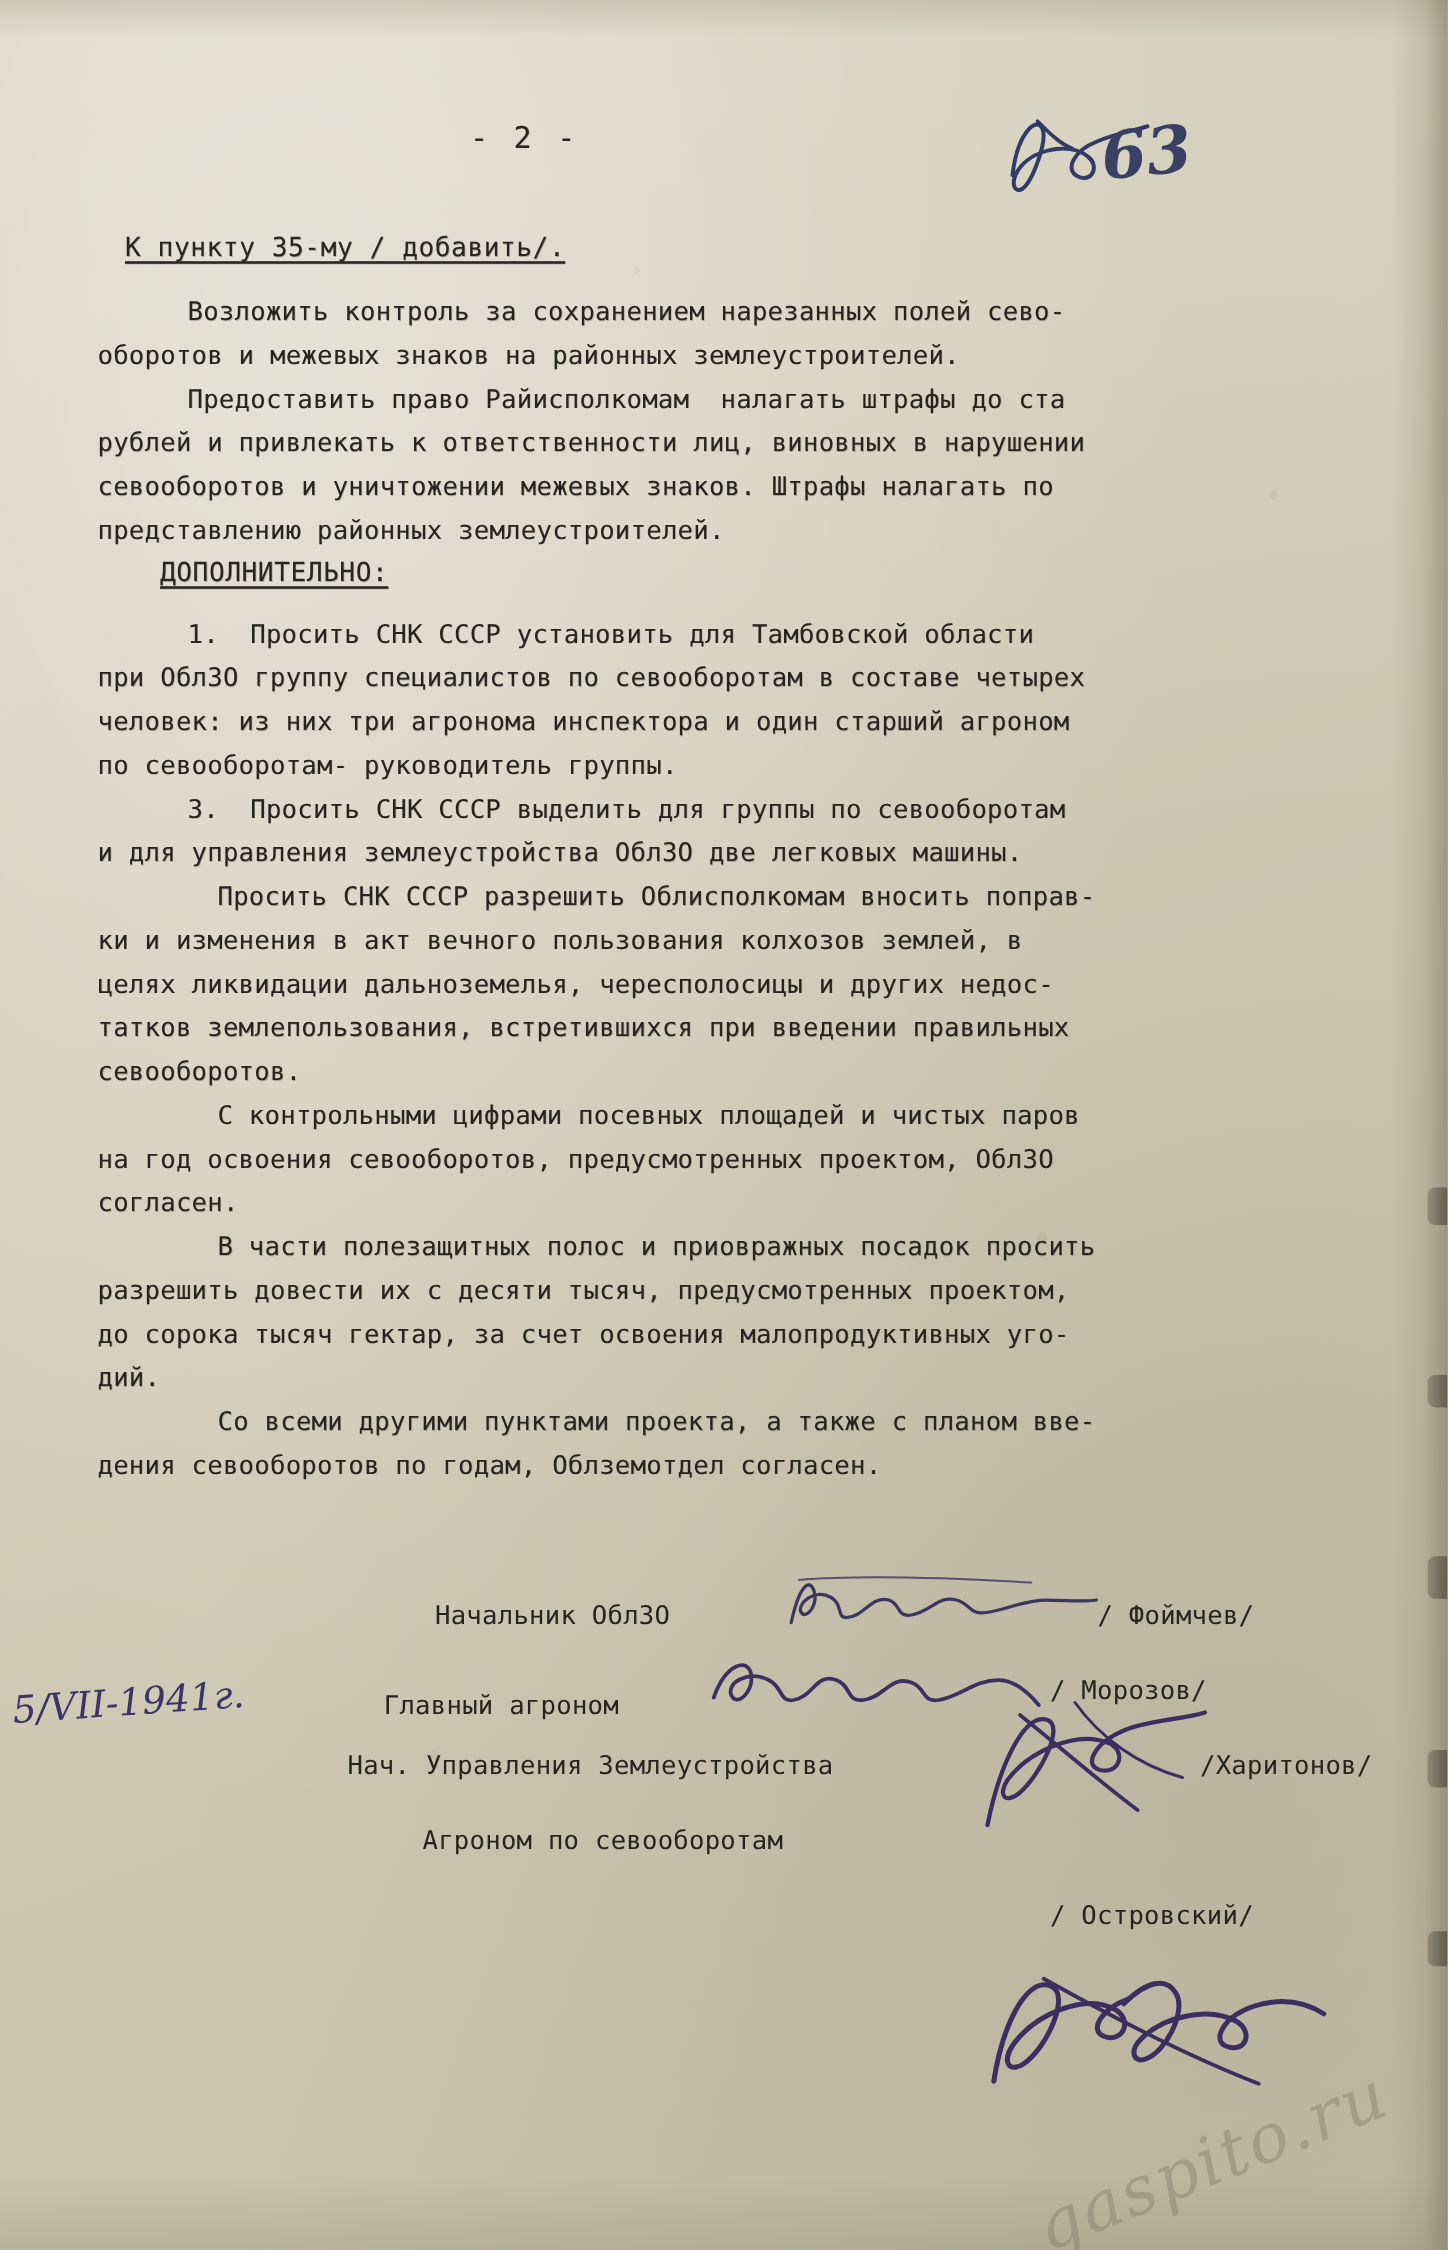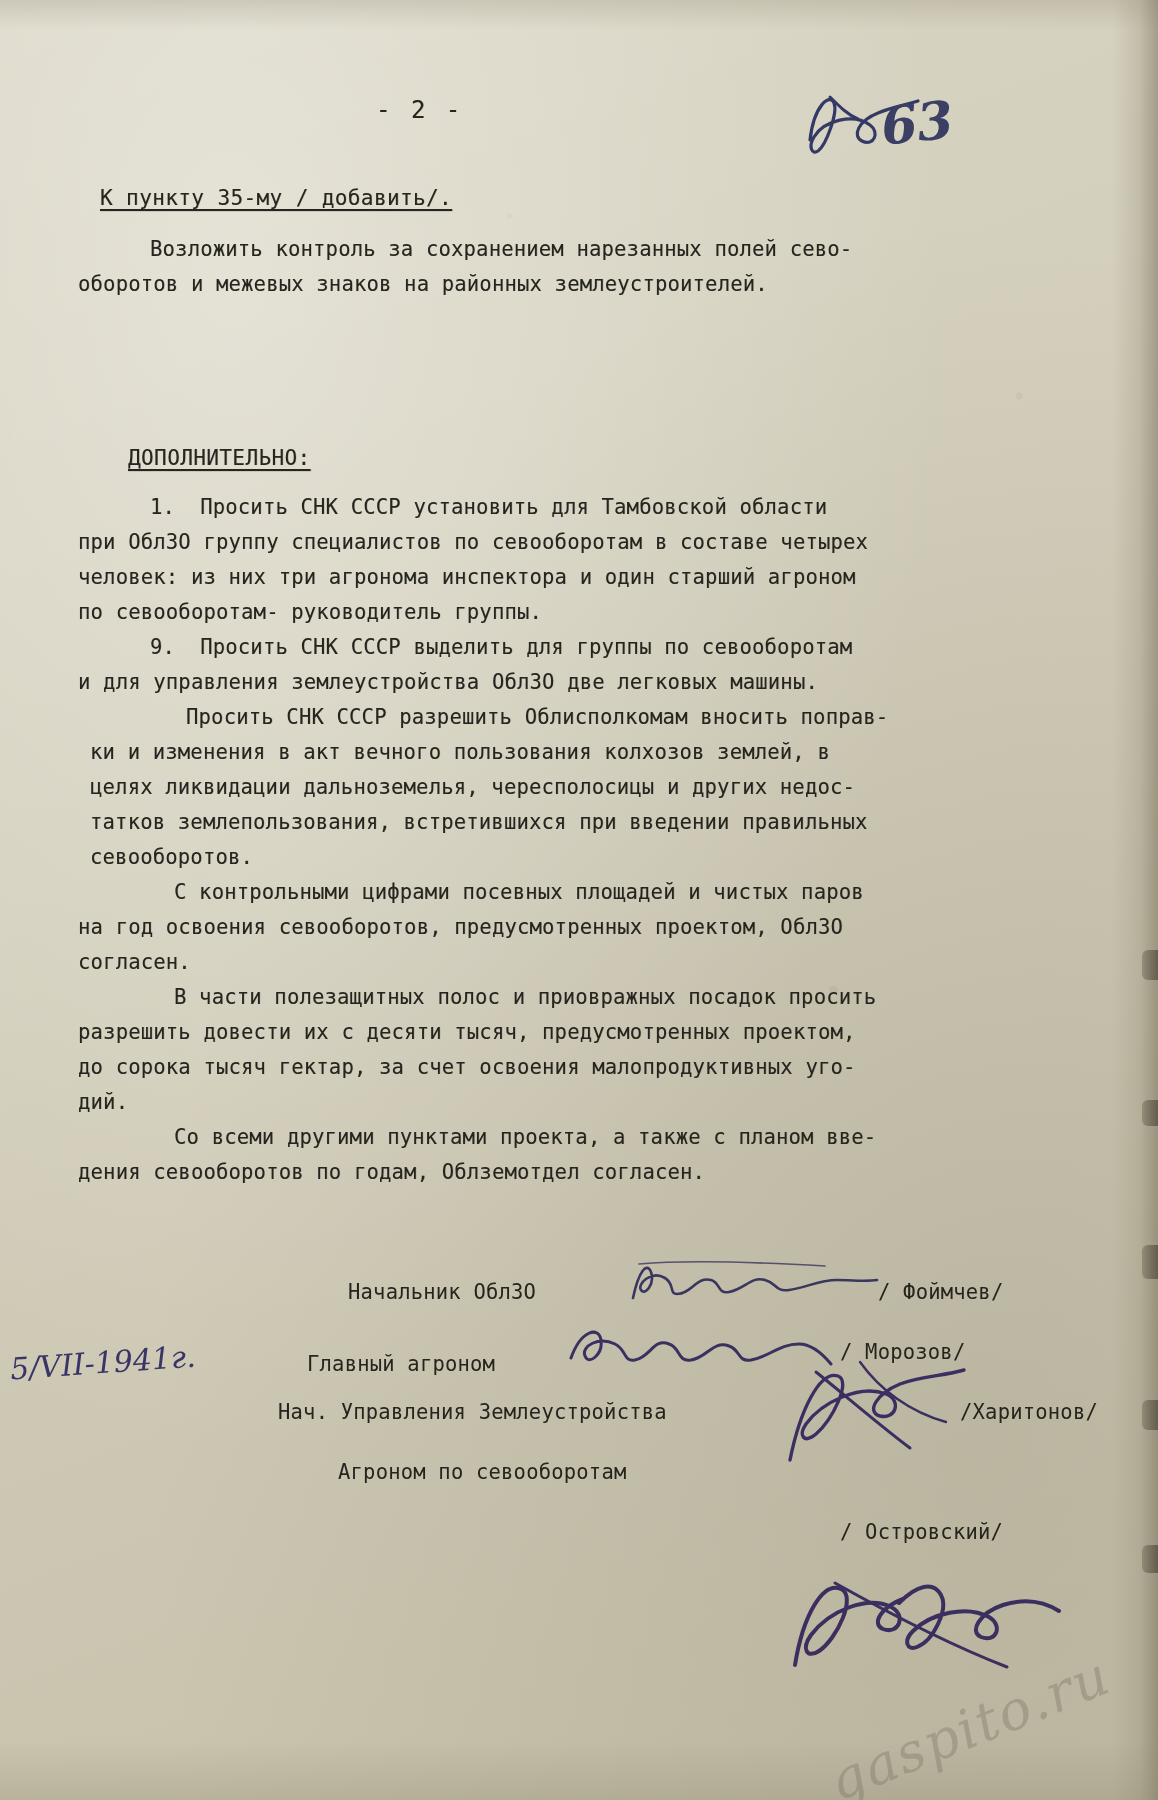--- a/index.html
+++ b/index.html
@@ -170,32 +170,36 @@
     <path d="M10,55 C14,20 30,8 34,18 C38,28 26,60 18,66 C12,70 8,62 14,52 C24,35 54,28 70,40 C80,47 74,62 62,56 C52,51 58,36 78,28 C92,22 106,20 118,16" fill="none" stroke="#343a66" stroke-width="3.2" stroke-linecap="round"></path>
     <path d="M30,12 C40,22 48,30 58,34" fill="none" stroke="#343a66" stroke-width="3" stroke-linecap="round"></path>
   </svg>
   <div class="hand hand-number">63</div>
 
   <div class="typed heading-underline" style="left:100px; top:186px; font-size:21px;">К пункту 35-му / добавить/.</div>
 
   <div class="para" style="left:78px; top:232px; width:1000px; text-indent:72px;">Возложить контроль за сохранением нарезанных полей сево-
 оборотов и межевых знаков на районных землеустроителей.</div>
 
+  <div class="para" style="left:78px; top:302px; width:1010px; text-indent:72px;">Предоставить право Райисполкомам  налагать штрафы до ста
+рублей и привлекать к ответственности лиц, виновных в нарушении
+севооборотов и уничтожении межевых знаков. Штрафы налагать по
+представлению районных землеустроителей.</div>
 
   <div class="typed heading-underline" style="left:128px; top:446px; font-size:21px;">ДОПОЛНИТЕЛЬНО:</div>
 
   <div class="para" style="left:78px; top:490px; width:1010px; text-indent:72px;">1.  Просить СНК СССР установить для Тамбовской области
 при ОблЗО группу специалистов по севооборотам в составе четырех
 человек: из них три агронома инспектора и один старший агроном
 по севооборотам- руководитель группы.</div>
 
-  <div class="para" style="left:78px; top:630px; width:1010px; text-indent:72px;">9.  Просить СНК СССР выделить для группы по севооборотам
+  <div class="para" style="left:78px; top:630px; width:1010px; text-indent:72px;">3.  Просить СНК СССР выделить для группы по севооборотам
 и для управления землеустройства ОблЗО две легковых машины.</div>
 
-  <div class="para" style="left:78px; top:700px; width:1015px; text-indent:96px;margin-left:12px;">Просить СНК СССР разрешить Облисполкомам вносить поправ-
+  <div class="para" style="left:78px; top:700px; width:1015px; text-indent:96px;">Просить СНК СССР разрешить Облисполкомам вносить поправ-
 ки и изменения в акт вечного пользования колхозов землей, в
 целях ликвидации дальноземелья, чересполосицы и других недос-
 татков землепользования, встретившихся при введении правильных
 севооборотов.</div>
 
   <div class="para" style="left:78px; top:875px; width:1010px; text-indent:96px;">С контрольными цифрами посевных площадей и чистых паров
 на год освоения севооборотов, предусмотренных проектом, ОблЗО
 согласен.</div>
 
   <div class="para" style="left:78px; top:1120px; width:1010px; text-indent:96px;">Со всеми другими пунктами проекта, а также с планом вве-

